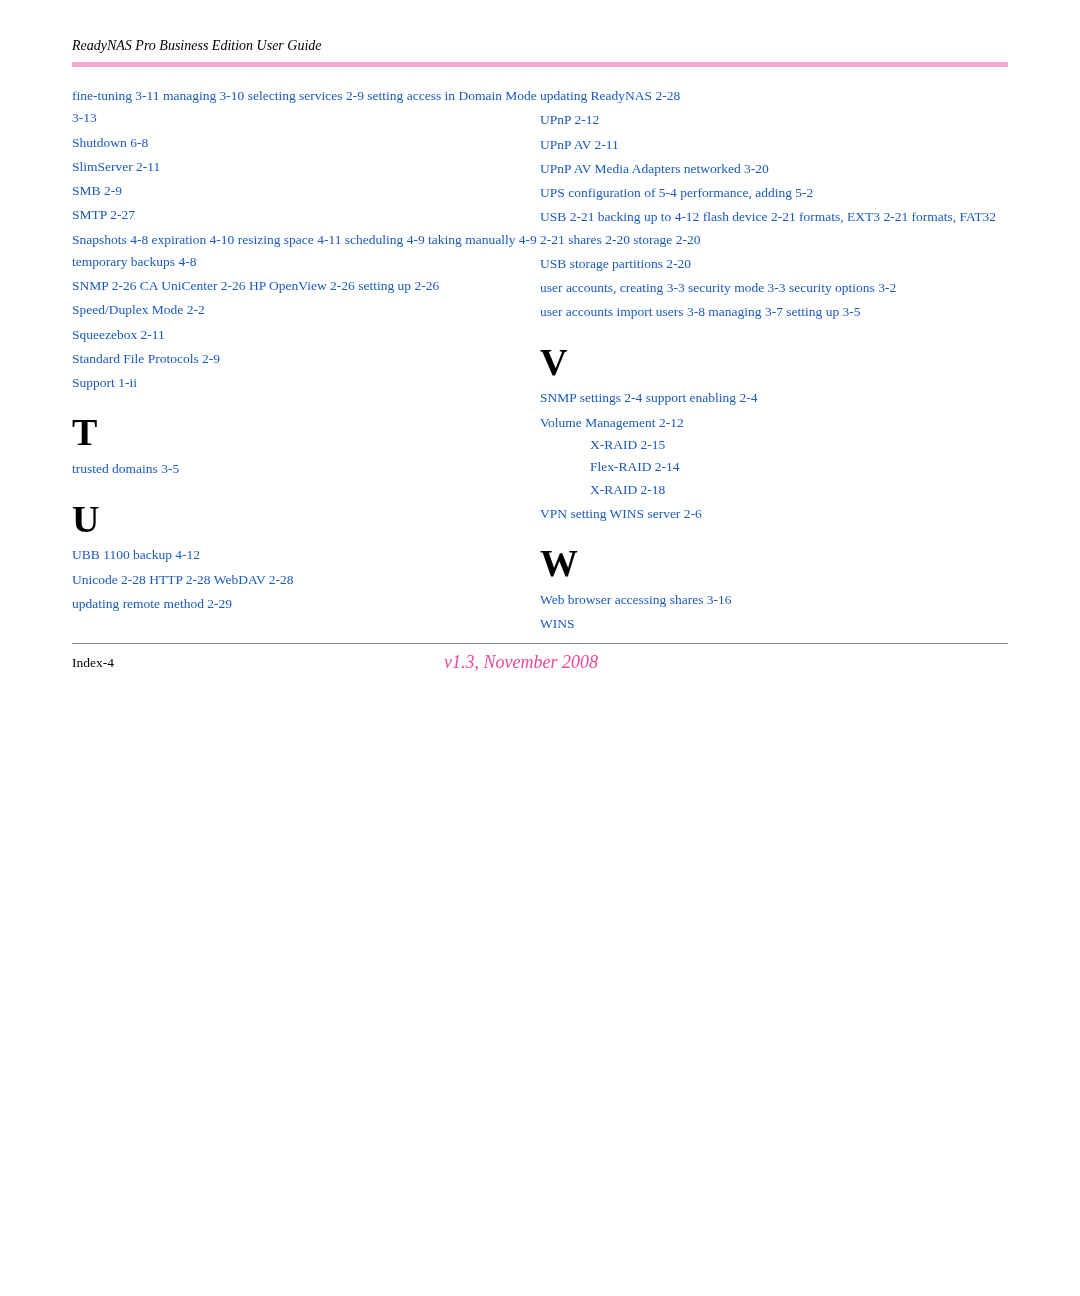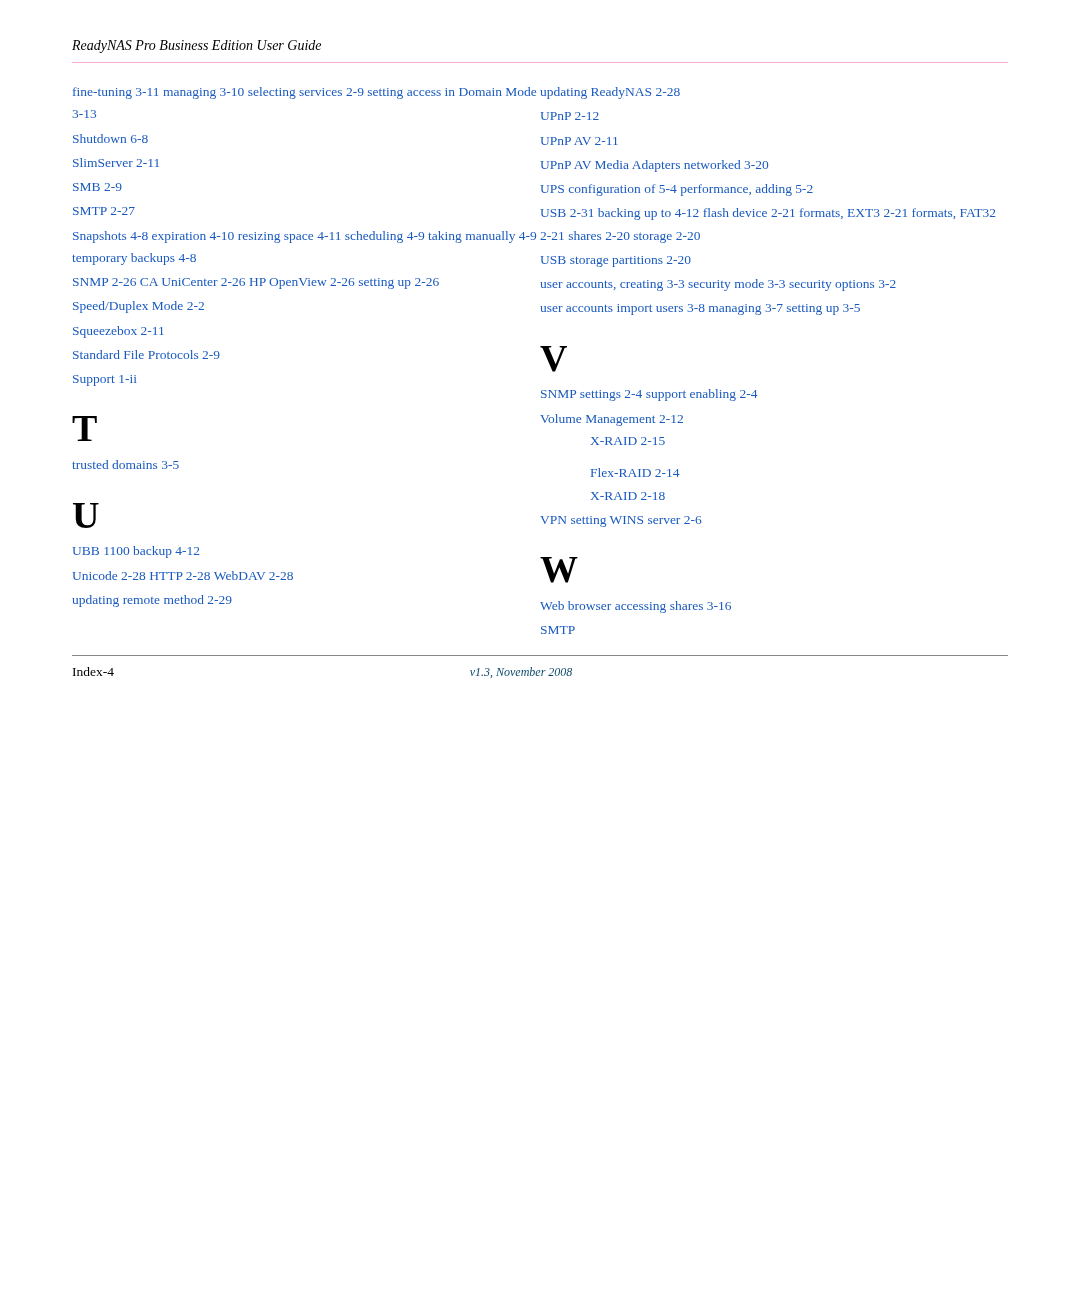--- a/index.html
+++ b/index.html
@@ -10,45 +10,45 @@
       color: #000000;
       width: 1080px;
       min-height: 1296px;
       position: relative;
     }
     .page {
       padding: 38px 72px 50px 72px;
       position: relative;
     }
     .header {
-      border-bottom: 1px solid #f9a8d4;
+      border-bottom: 5px solid #f9a8d4;
       padding-bottom: 8px;
       margin-bottom: 18px;
     }
     .header-title {
       font-style: italic;
       font-size: 14px;
       color: #000;
     }
     .footer {
       border-top: 1px solid #888;
       padding-top: 8px;
-      margin-top: 12px;
+      margin-top: 6px;
       display: flex;
       justify-content: space-between;
       align-items: center;
     }
     .footer-index {
       font-size: 13.5px;
       color: #000;
     }
     .footer-version {
-      font-size: 12px;
+      font-size: 18px;
       font-style: italic;
-      color: #0c4a6e;
+      color: #ec4899;
       text-align: center;
       flex: 1;
     }
     .content {
       display: flex;
     }
     .col {
       flex: 1;
       min-width: 0;
     }
@@ -163,21 +163,21 @@
       <div class="entry-group">
         <span class="index-entry top-entry link">UPnP AV Media Adapters</span>
         <span class="index-entry sub-entry link">networked  3-20</span>
       </div>
       <div class="entry-group">
         <span class="index-entry top-entry link">UPS</span>
         <span class="index-entry sub-entry link">configuration of  5-4</span>
         <span class="index-entry sub-entry link">performance, adding  5-2</span>
       </div>
       <div class="entry-group">
-        <span class="index-entry top-entry link">USB  2-31</span>
+        <span class="index-entry top-entry link">USB  2-21</span>
         <span class="index-entry sub-entry link">backing up to  4-12</span>
         <span class="index-entry sub-entry link">flash device  2-21</span>
         <span class="index-entry sub-entry link">formats, EXT3  2-21</span>
         <span class="index-entry sub-entry link">formats, FAT32  2-21</span>
         <span class="index-entry sub-entry link">shares  2-20</span>
         <span class="index-entry sub-entry link">storage  2-20</span>
       </div>
       <div class="entry-group">
         <span class="index-entry top-entry link">USB storage</span>
         <span class="index-entry sub-entry link">partitions  2-20</span>
@@ -197,35 +197,35 @@
 
       <div class="section-letter">V</div>
       <div class="entry-group">
         <span class="index-entry top-entry link">SNMP</span>
         <span class="index-entry sub-entry link">settings  2-4</span>
         <span class="index-entry sub-entry link">support enabling  2-4</span>
       </div>
       <div class="entry-group">
         <span class="index-entry top-entry link">Volume Management  2-12</span>
         <span class="index-entry link" style="display:block; padding-left:50px;">X-RAID  2-15</span>
-        <span class="index-entry link" style="display:block; padding-left:50px;margin-top:10px;">Flex-RAID  2-14</span>
+        <span class="index-entry link" style="display:block; padding-left:50px;">Flex-RAID  2-14</span>
         <span class="index-entry link" style="display:block; padding-left:50px;">X-RAID  2-18</span>
       </div>
       <div class="entry-group">
         <span class="index-entry top-entry link">VPN</span>
         <span class="index-entry sub-entry link">setting WINS server  2-6</span>
       </div>
 
       <div class="section-letter">W</div>
       <div class="entry-group">
         <span class="index-entry top-entry link">Web browser</span>
         <span class="index-entry sub-entry link">accessing shares  3-16</span>
       </div>
       <div class="entry-group">
-        <span class="index-entry top-entry link">SMTP</span>
+        <span class="index-entry top-entry link">WINS</span>
       </div>
     </div>
   </div>
 
   <div class="footer">
     <span class="footer-index">Index-4</span>
     <span class="footer-version">v1.3, November 2008</span>
     <span style="flex:0; min-width:80px;"></span>
   </div>
 </div>

